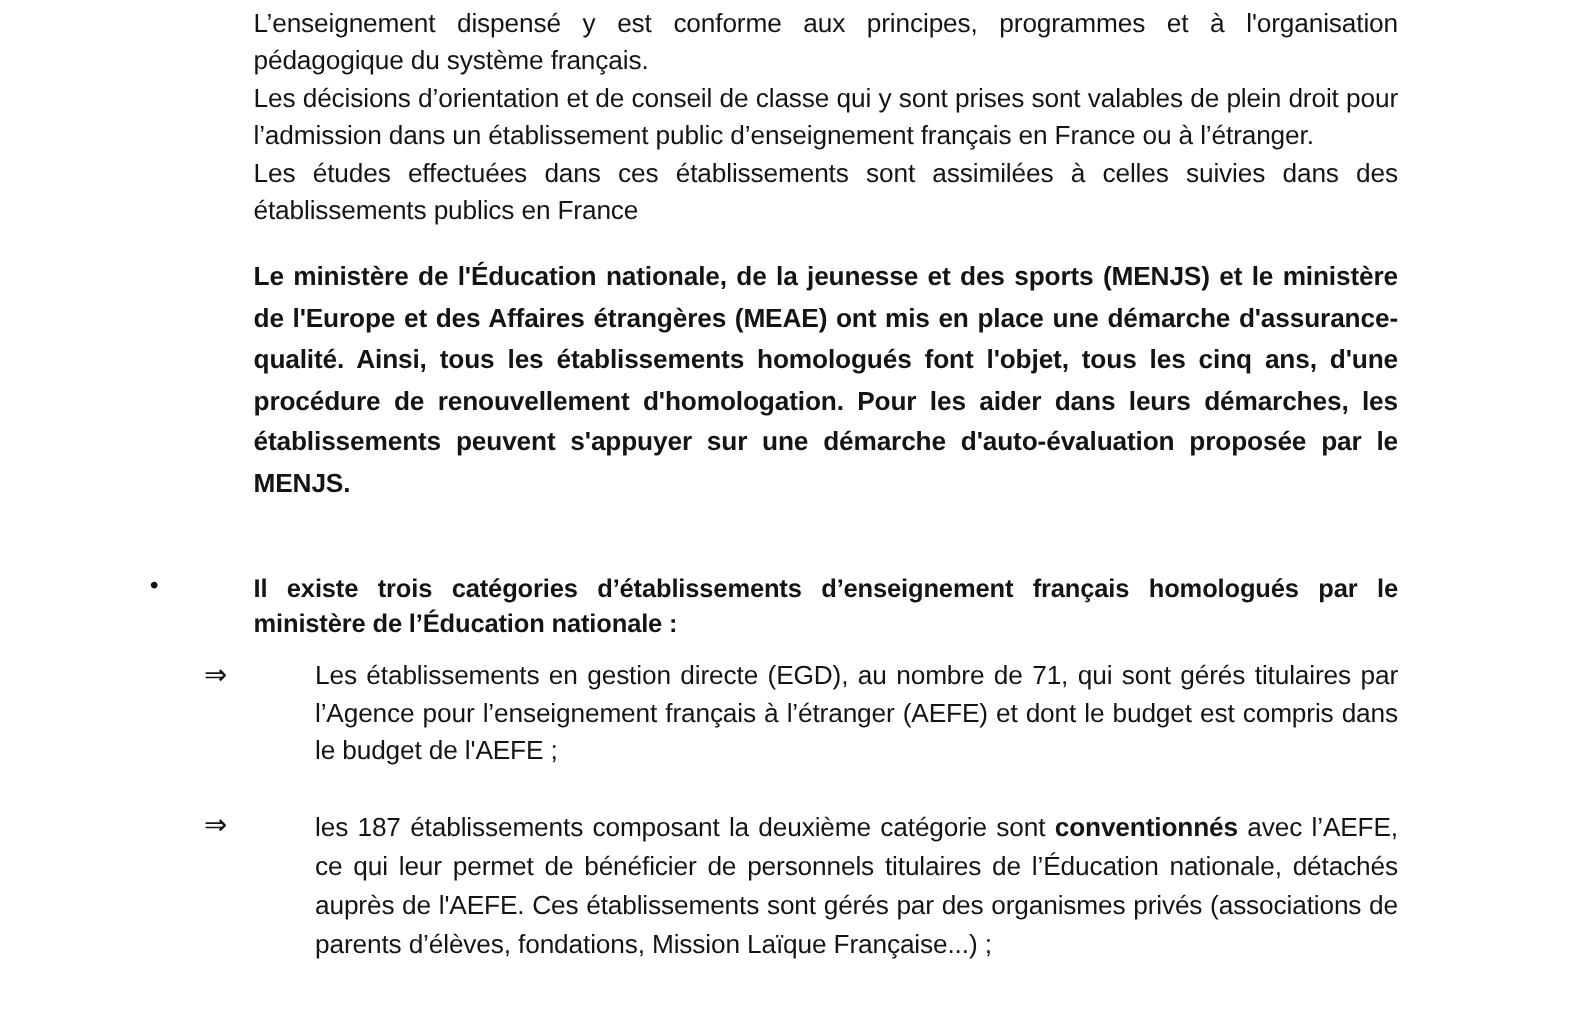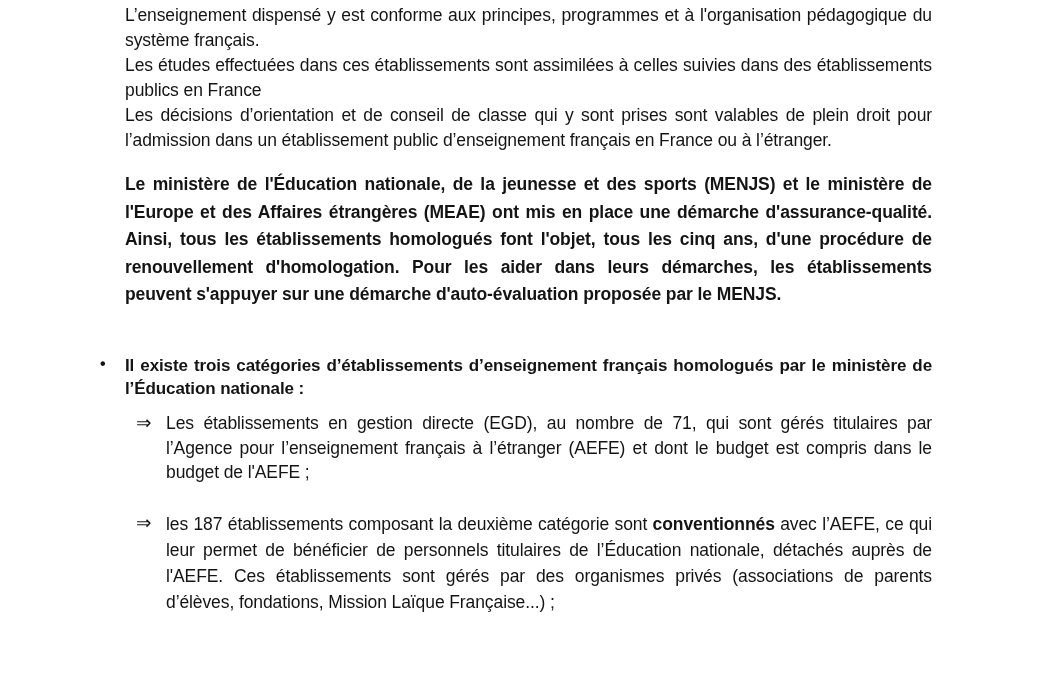--- a/index.html
+++ b/index.html
@@ -15,20 +15,21 @@
     position: absolute;
     left: 125px;
     top: 3px;
     width: 807px;
   }
   .t {
     font-size: 17.5px;
     line-height: 25px;
     text-align: justify;
     letter-spacing: -0.1px;
+    margin-left: 44px;
   }
   .intro .t { line-height: 24.9px; }
   .para2 { margin-top: 19px; line-height: 27.5px; font-weight: bold; }
   .para3 { margin-top: 17px; line-height: 27px; }
 
   .bullet-item { position: relative; margin-top: 45px; }
   .bullet-marker {
     position: absolute;
     left: -25px;
     top: 1px;
@@ -55,22 +56,22 @@
   }
   .t b { font-weight: bold; }
 </style>
 </head>
 <body>
 
 <div class="content">
 
   <div class="intro">
     <p class="t">L’enseignement dispensé y est conforme aux principes, programmes et à l'organisation pédagogique du système français.</p>
+    <p class="t">Les décisions d’orientation et de conseil de classe qui y sont prises sont valables de plein droit pour l’admission dans un établissement public d’enseignement français en France ou à l’étranger.</p>
     <p class="t">Les études effectuées dans ces établissements sont assimilées à celles suivies dans des établissements publics en France</p>
-    <p class="t">Les décisions d’orientation et de conseil de classe qui y sont prises sont valables de plein droit pour l’admission dans un établissement public d’enseignement français en France ou à l’étranger.</p>
   </div>
 
   <p class="t para2">Le ministère de l'Éducation nationale, de la jeunesse et des sports (MENJS) et le ministère de l'Europe et des Affaires étrangères (MEAE) ont mis en place une démarche d'assurance-qualité. Ainsi, tous les établissements homologués font l'objet, tous les cinq ans, d'une procédure de renouvellement d'homologation. Pour les aider dans leurs démarches, les établissements peuvent s'appuyer sur une démarche d'auto-évaluation proposée par le MENJS.</p>
 
 
   <div class="bullet-item">
     <span class="bullet-marker">•</span>
     <p class="t">Il existe trois catégories d’établissements d’enseignement français homologués par le ministère de l’Éducation nationale :</p>
   </div>
 

